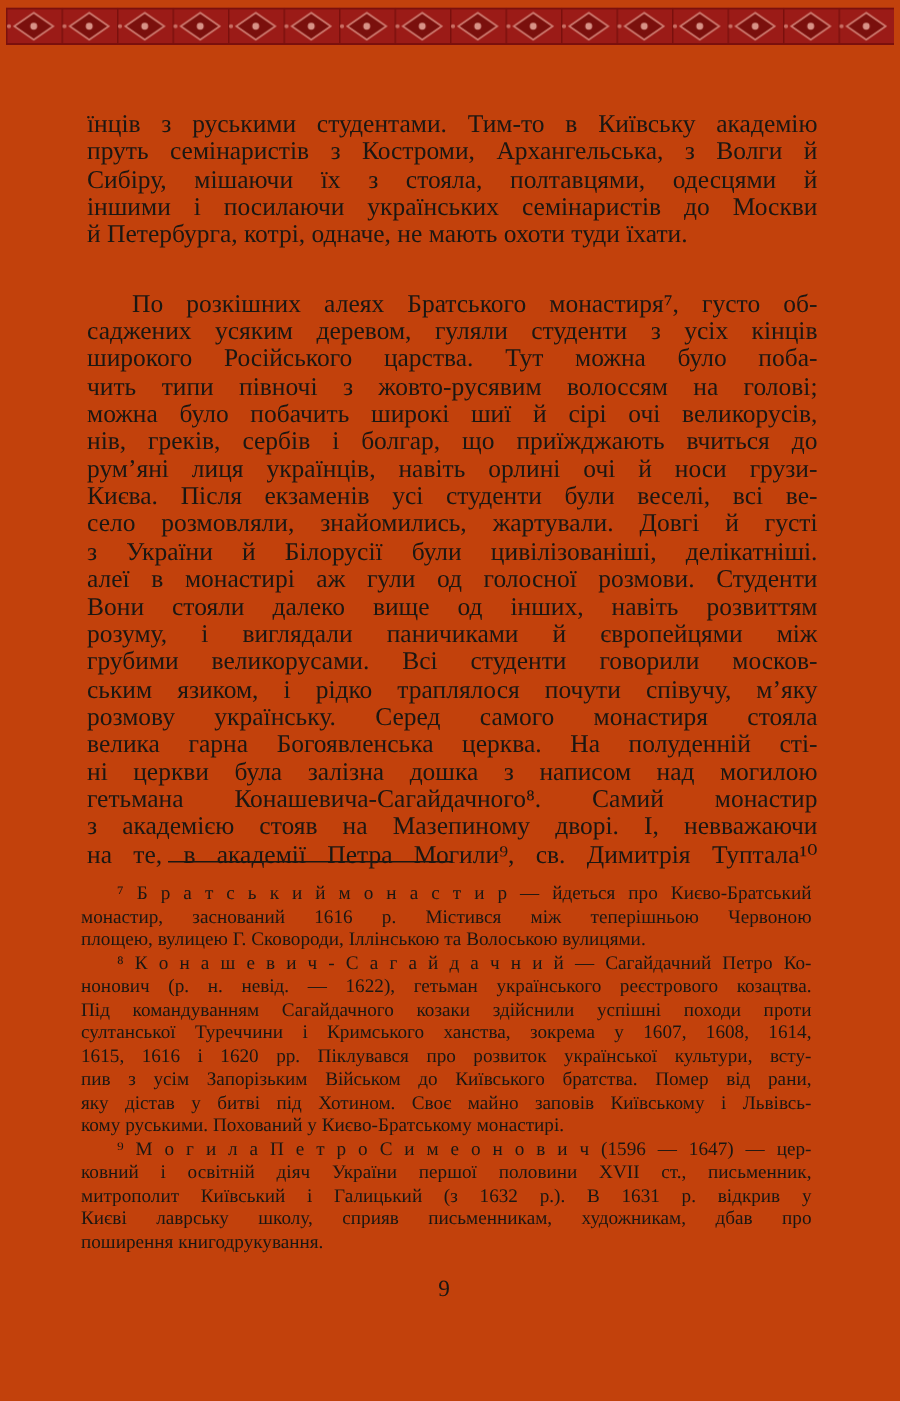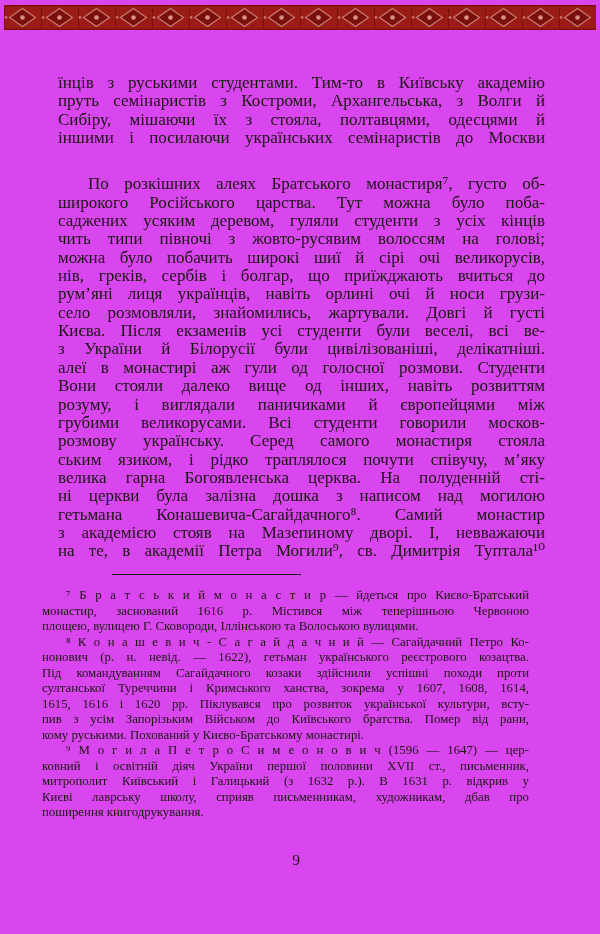--- a/index.html
+++ b/index.html
@@ -1,19 +1,19 @@
 <!DOCTYPE html>
 <html><head>
 <meta charset="utf-8">
 <style>
   html, body { margin: 0; padding: 0; background: #ffffff; }
   .page {
     position: absolute; top: 0; left: 0;
     width: 600px; height: 934px;
-    background: #d946ef;
+    background: #c2410c;
     color: #1b1712;
     font-family: "Liberation Serif", "DejaVu Serif", serif;
     overflow: hidden;
   }
   .ornament-band {
     position: absolute; top: 5px; left: 4px; width: 592px; height: 30px;
   }
   .text-block {
     position: absolute; top: 74px; left: 58px; width: 487px;
   }
@@ -25,21 +25,21 @@
     text-align-last: justify;
     white-space: normal;
   }
   .tline.indent { text-indent: 30px; margin-top: 28px; }
   .tline.lastline { text-align-last: left; }
   .fn-rule {
     position: absolute; top: 574px; left: 112px; width: 189px; height: 0;
     border-top: 1.6px solid #1b1712;
   }
   .footnotes-block {
-    position: absolute; top: 588px; left: 42px; width: 487px;
+    position: absolute; top: 588px; left: 54px; width: 487px;
   }
   .fnote { margin: 0; }
   .fline {
     font-size: 12.8px;
     line-height: 15.5px;
     text-align: justify;
     text-align-last: justify;
   }
   .fline.indent { text-indent: 24px; }
   .fline.lastline { text-align-last: left; }
@@ -71,38 +71,39 @@
       <rect x="0" y="23.7" width="592" height="1.3" fill="#7a100d"></rect>
     </svg>
   </div>
 
   <div class="text-block">
       <div class="para">
         <div class="tline">їнців з руськими студентами. Тим-то в Київську академію</div>
         <div class="tline">пруть семінаристів з Костроми, Архангельська, з Волги й</div>
         <div class="tline">Сибіру, мішаючи їх з стояла, полтавцями, одесцями й</div>
         <div class="tline">іншими і посилаючи українських семінаристів до Москви</div>
+        <div class="tline lastline">й Петербурга, котрі, одначе, не мають охоти туди їхати.</div>
       </div>
       <div class="para">
         <div class="tline indent">По розкішних алеях Братського монастиря⁷, густо об-</div>
+        <div class="tline">саджених усяким деревом, гуляли студенти з усіх кінців</div>
         <div class="tline">широкого Російського царства. Тут можна було поба-</div>
-        <div class="tline">саджених усяким деревом, гуляли студенти з усіх кінців</div>
         <div class="tline">чить типи півночі з жовто-русявим волоссям на голові;</div>
         <div class="tline">можна було побачить широкі шиї й сірі очі великорусів,</div>
         <div class="tline">нів, греків, сербів і болгар, що приїжджають вчиться до</div>
         <div class="tline">рум’яні лиця українців, навіть орлині очі й носи грузи-</div>
+        <div class="tline">Києва. Після екзаменів усі студенти були веселі, всі ве-</div>
         <div class="tline">село розмовляли, знайомились, жартували. Довгі й густі</div>
-        <div class="tline">Києва. Після екзаменів усі студенти були веселі, всі ве-</div>
         <div class="tline">з України й Білорусії були цивілізованіші, делікатніші.</div>
         <div class="tline">алеї в монастирі аж гули од голосної розмови. Студенти</div>
         <div class="tline">Вони стояли далеко вище од інших, навіть розвиттям</div>
         <div class="tline">розуму, і виглядали паничиками й європейцями між</div>
         <div class="tline">грубими великорусами. Всі студенти говорили москов-</div>
+        <div class="tline">ським язиком, і рідко траплялося почути співучу, м’яку</div>
         <div class="tline">розмову українську. Серед самого монастиря стояла</div>
-        <div class="tline">ським язиком, і рідко траплялося почути співучу, м’яку</div>
         <div class="tline">велика гарна Богоявленська церква. На полуденній сті-</div>
         <div class="tline">ні церкви була залізна дошка з написом над могилою</div>
         <div class="tline">гетьмана Конашевича-Сагайдачного⁸. Самий монастир</div>
         <div class="tline">з академією стояв на Мазепиному дворі. І, невважаючи</div>
         <div class="tline">на те, в академії Петра Могили⁹, св. Димитрія Туптала¹⁰</div>
       </div>
     </div>
 
   <div class="fn-rule"></div>
 
@@ -112,20 +113,21 @@
         <div class="fline">монастир, заснований 1616 р. Містився між теперішньою Червоною</div>
         <div class="fline lastline">площею, вулицею Г. Сковороди, Іллінською та Волоською вулицями.</div>
       </div>
       <div class="fnote">
         <div class="fline indent">⁸ К о н а ш е в и ч - С а г а й д а ч н и й — Сагайдачний Петро Ко-</div>
         <div class="fline">нонович (р. н. невід. — 1622), гетьман українського реєстрового козацтва.</div>
         <div class="fline">Під командуванням Сагайдачного козаки здійснили успішні походи проти</div>
         <div class="fline">султанської Туреччини і Кримського ханства, зокрема у 1607, 1608, 1614,</div>
         <div class="fline">1615, 1616 і 1620 рр. Піклувався про розвиток української культури, всту-</div>
         <div class="fline">пив з усім Запорізьким Військом до Київського братства. Помер від рани,</div>
+        <div class="fline">яку дістав у битві під Хотином. Своє майно заповів Київському і Львівсь-</div>
         <div class="fline lastline">кому руськими. Похований у Києво-Братському монастирі.</div>
       </div>
       <div class="fnote">
         <div class="fline indent">⁹ М о г и л а  П е т р о  С и м е о н о в и ч (1596 — 1647) — цер-</div>
         <div class="fline">ковний і освітній діяч України першої половини XVII ст., письменник,</div>
         <div class="fline">митрополит Київський і Галицький (з 1632 р.). В 1631 р. відкрив у</div>
         <div class="fline">Києві лаврську школу, сприяв письменникам, художникам, дбав про</div>
         <div class="fline lastline">поширення книгодрукування.</div>
       </div>
     </div>

